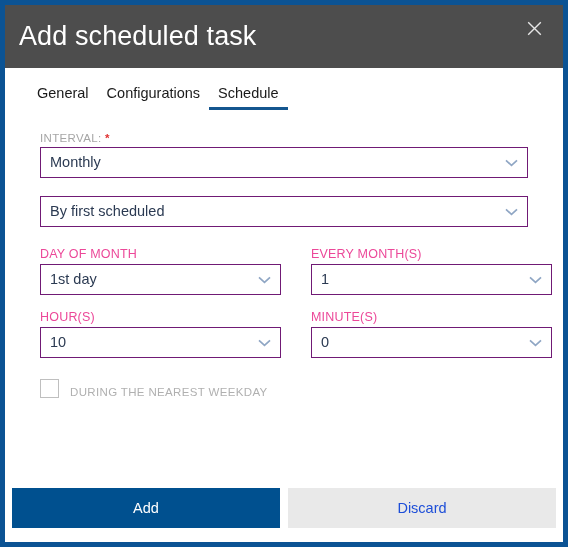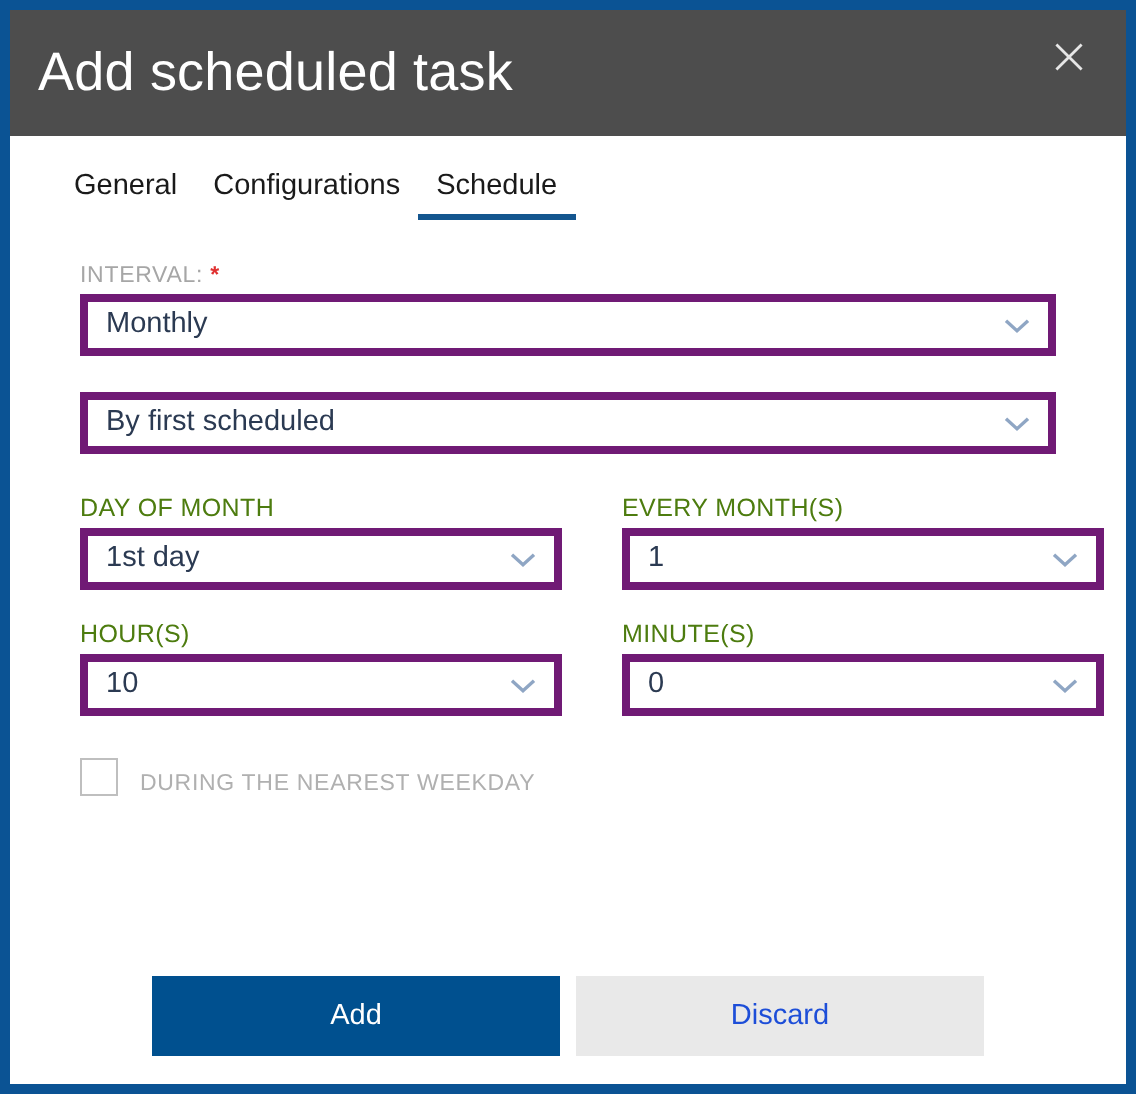--- a/index.html
+++ b/index.html
@@ -99,33 +99,33 @@
   .field-label {
     font-size: 11.5px;
     color: #a6a6a6;
     letter-spacing: 0.35px;
     text-transform: uppercase;
     margin-bottom: 3px;
     display: block;
     white-space: nowrap;
   }
   .field-label.dark {
-    color: #4d7c0f;
+    color: #ec4899;
     font-size: 12.5px;
     letter-spacing: 0.2px;
   }
   .req {
     color: #e03030;
     font-weight: bold;
   }
 
   .select {
     position: relative;
     height: 31px;
-    border: 4px solid #701a75;
+    border: 1px solid #701a75;
     background: #ffffff;
     box-sizing: border-box;
     display: flex;
     align-items: center;
     cursor: pointer;
   }
   .select .value {
     font-size: 14.5px;
     color: #2b3a52;
     padding-left: 9px;
@@ -177,21 +177,21 @@
   .footer {
     position: absolute;
     left: 0;
     right: 0;
     bottom: 14px;
     display: flex;
     justify-content: center;
     gap: 8px;
   }
   .btn {
-    width: 204px;
+    width: 268px;
     height: 40px;
     border: none;
     font-size: 14.5px;
     font-family: "Liberation Sans", sans-serif;
     cursor: pointer;
     display: flex;
     align-items: center;
     justify-content: center;
     box-sizing: border-box;
     padding: 0;

